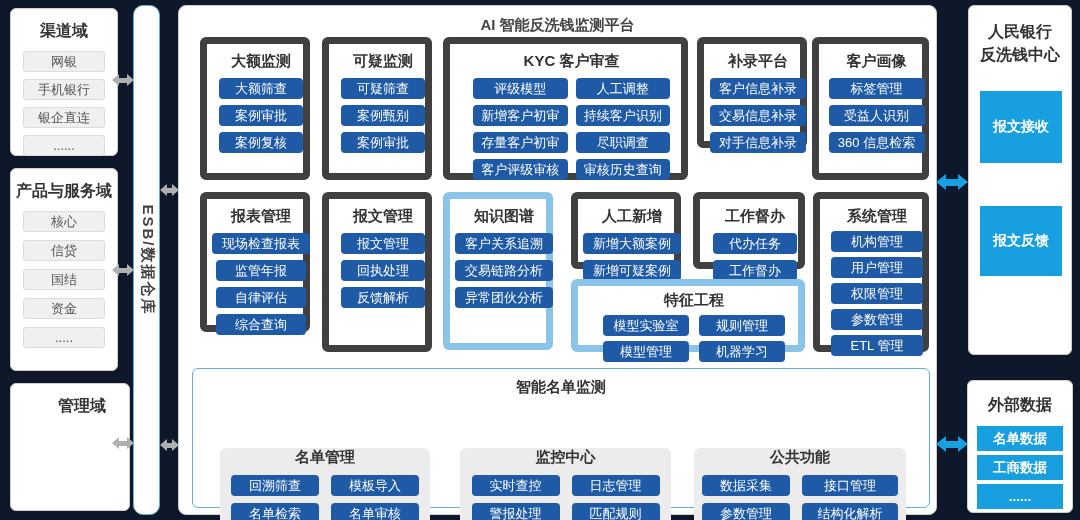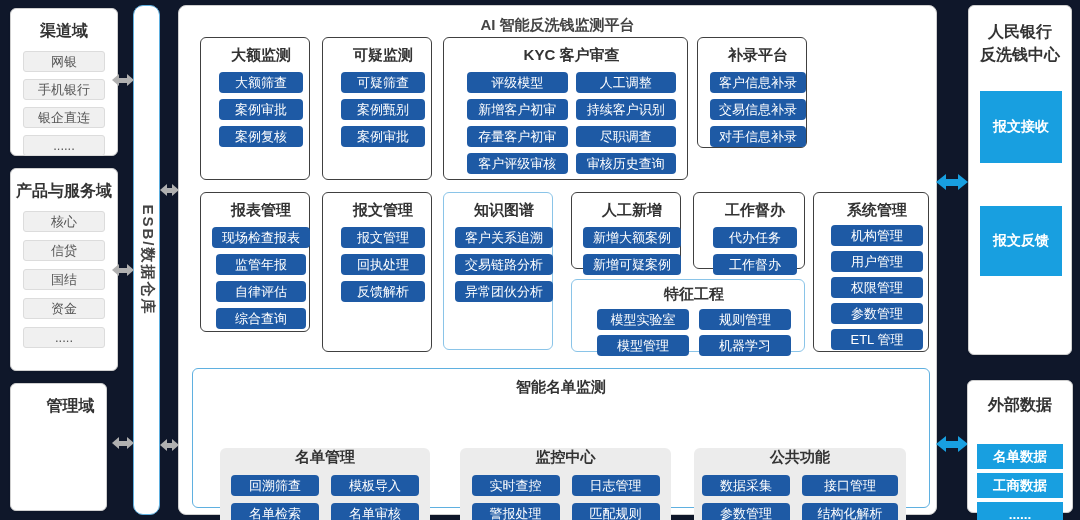--- a/index.html
+++ b/index.html
@@ -77,21 +77,21 @@
     position: absolute;
     left: 0; right: 0; top: 10px;
     text-align: center;
     font-size: 15px;
     font-weight: bold;
     color: #444444;
   }
   .module {
     position: absolute;
     background: #ffffff;
-    border: 1px solid #404040;
+    border: 7px solid #404040;
     border-radius: 6px;
     box-sizing: border-box;
     padding-top: 8px;
     padding-left: 12px;
   }
   .module.blue-border { border-color: #8ac4e8; }
   .module-title {
     font-size: 15px;
     font-weight: bold;
     color: #333333;
@@ -212,21 +212,21 @@
     <div class="domain-title">产品与服务域</div>
     <div class="pill-list" style="gap:8px;">
       <div class="pill">核心</div>
       <div class="pill">信贷</div>
       <div class="pill">国结</div>
       <div class="pill">资金</div>
       <div class="pill">.....</div>
     </div>
   </div>
 
-  <div class="outer-box" style="left:10px;top:383px;width:97px;height:128px;padding-left:24px;">
+  <div class="outer-box" style="left:10px;top:383px;width:120px;height:128px;padding-left:24px;">
     <div class="domain-title">管理域</div>
   </div>
 
   <div class="esb-bar">
     <div class="esb-label">ESB/数据仓库</div>
   </div>
 
   <div class="arrow" style="left:112px;top:74px;width:22px;">
       <span class="head-l"></span>
       <span class="shaft"></span>
@@ -291,20 +291,28 @@
 
   <div class="module" style="left:697px;top:37px;width:110px;height:111px;">
     <div class="module-title">补录平台</div>
     <div class="btn-col">
       <div class="btn" style="min-width:96px;">客户信息补录</div>
       <div class="btn" style="min-width:96px;">交易信息补录</div>
       <div class="btn" style="min-width:96px;">对手信息补录</div>
     </div>
   </div>
 
+  <div class="module" style="left:812px;top:37px;width:117px;height:143px;">
+    <div class="module-title">客户画像</div>
+    <div class="btn-col">
+      <div class="btn" style="min-width:96px;">标签管理</div>
+      <div class="btn" style="min-width:96px;">受益人识别</div>
+      <div class="btn" style="min-width:96px;">360 信息检索</div>
+    </div>
+  </div>
 
   <div class="module" style="left:200px;top:192px;width:110px;height:140px;">
     <div class="module-title">报表管理</div>
     <div class="btn-col">
       <div class="btn" style="min-width:98px;">现场检查报表</div>
       <div class="btn" style="min-width:90px;">监管年报</div>
       <div class="btn" style="min-width:90px;">自律评估</div>
       <div class="btn" style="min-width:90px;">综合查询</div>
     </div>
   </div>
@@ -410,19 +418,19 @@
     </div>
 
   <div class="outer-box" style="left:968px;top:5px;width:104px;height:350px;">
     <div class="r-title" style="padding-top:14px;">人民银行</div>
     <div class="r-title">反洗钱中心</div>
     <div class="blue-square" style="top:85px;height:72px;">报文接收</div>
     <div class="blue-square" style="top:200px;height:70px;">报文反馈</div>
   </div>
 
   <div class="outer-box" style="left:967px;top:380px;width:106px;height:133px;">
-    <div class="r-title" style="padding-top:12px;padding-bottom:28px;">外部数据</div>
+    <div class="r-title" style="padding-top:12px;padding-bottom:10px;">外部数据</div>
     <div class="blue-bar">名单数据</div>
     <div class="blue-bar">工商数据</div>
     <div class="blue-bar">......</div>
   </div>
 
 </div>
 
 </body></html>

